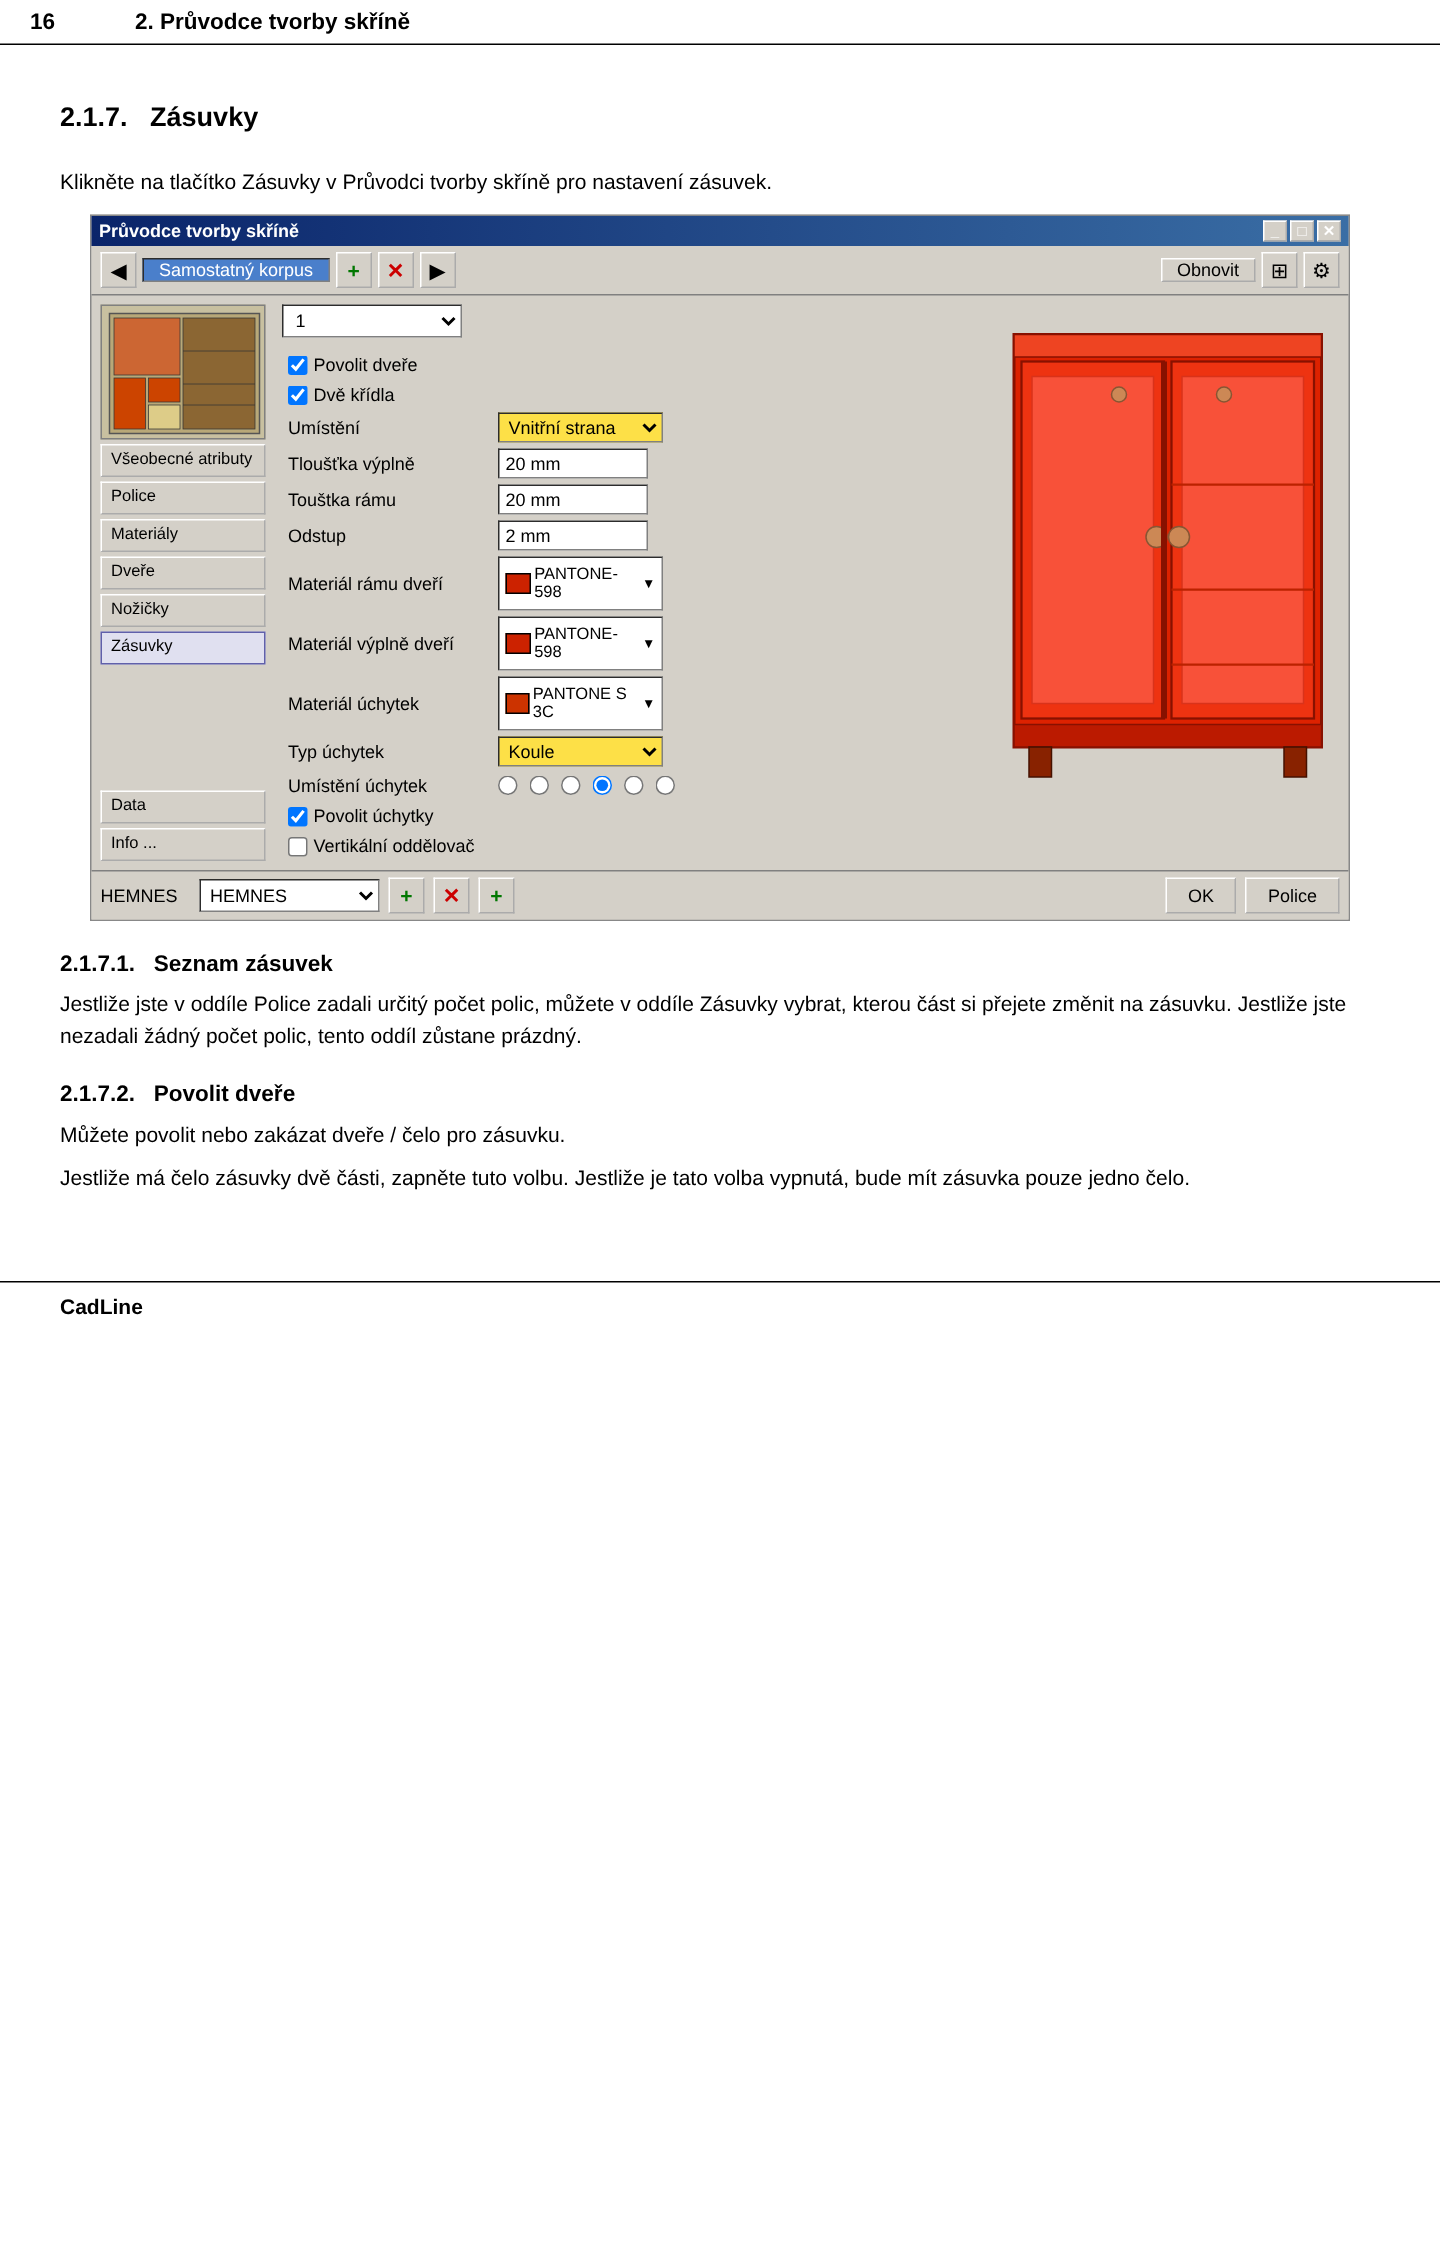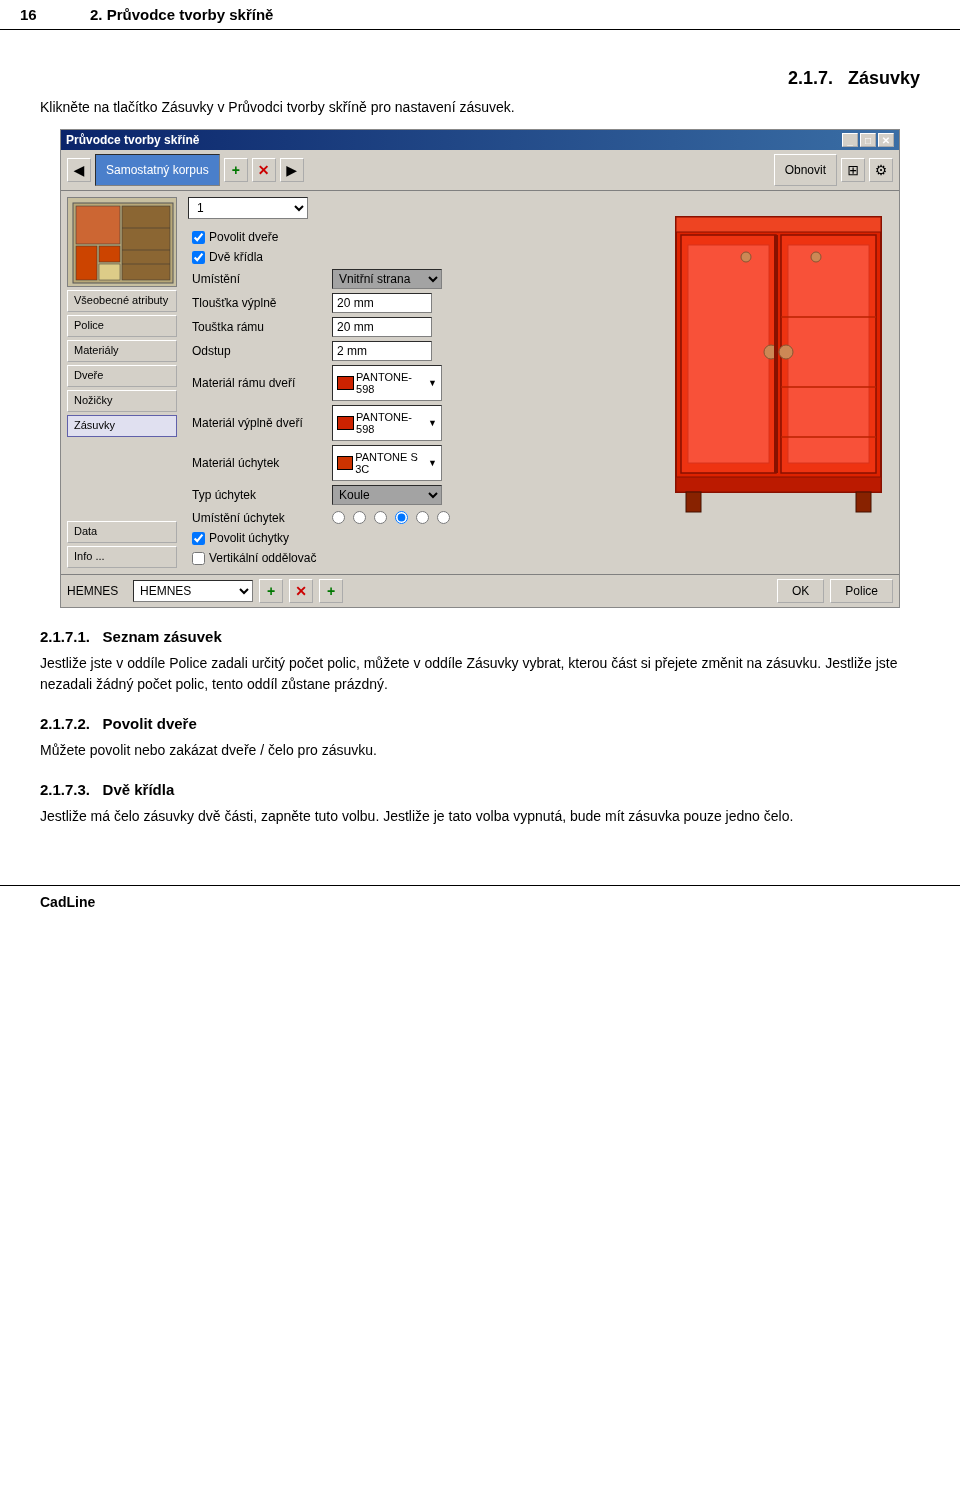--- a/index.html
+++ b/index.html
@@ -35,22 +35,21 @@
     
     .content {
       padding: 20px 40px 20px 40px;
     }
 
     
     .section-heading {
       font-size: 18px;
       font-weight: bold;
       margin-top: 18px;
-      margin-bottom: 10px;
-      text-align: right;
+      margin-bottom: 24px;
     }
     .section-intro {
       font-size: 14px;
       margin-bottom: 14px;
     }
 
     
     .screenshot-container {
       border: 1px solid #888;
       background: #d4d0c8;
@@ -96,21 +95,21 @@
       padding: 4px 6px;
       gap: 4px;
       border-bottom: 1px solid #808080;
     }
     .toolbar-btn {
       background: #d4d0c8;
       border: 1px outset #fff;
       padding: 2px 10px;
       font-size: 12px;
       cursor: pointer;
-      height: 32px;
+      height: 16px;
       display: flex;
       align-items: center;
     }
     .toolbar-btn.active {
       background: #4a7fcb;
       color: #fff;
       border: 1px inset #808080;
     }
     .toolbar-spacer { flex: 1; }
     .toolbar-icon-btn {
@@ -219,21 +218,21 @@
     }
     .form-input {
       background: #fff;
       border: 1px inset #808080;
       height: 20px;
       width: 100px;
       font-size: 12px;
       padding: 0 4px;
     }
     .form-select {
-      background: #a3a3a3;
+      background: #fde047;
       border: 1px inset #808080;
       height: 20px;
       width: 110px;
       font-size: 12px;
       padding: 0 2px;
     }
     .color-btn {
       display: flex;
       align-items: center;
       gap: 2px;
@@ -609,24 +608,19 @@
   </div>
   <p class="body-text">Jestliže jste v oddíle Police zadali určitý počet polic, můžete v oddíle Zásuvky vybrat, kterou část si přejete změnit na zásuvku. Jestliže jste nezadali žádný počet polic, tento oddíl zůstane prázdný.</p>
 
   <div class="sub-heading">
     <span>2.1.7.2.</span>
     &nbsp;
     <span>Povolit dveře</span>
   </div>
   <p class="body-text">Můžete povolit nebo zakázat dveře / čelo pro zásuvku.</p>
 
-  <div class="sub-heading">
-    <span>2.1.7.3.</span>
-    &nbsp;
-    <span>Dvě křídla</span>
-  </div>
   <p class="body-text">Jestliže má čelo zásuvky dvě části, zapněte tuto volbu. Jestliže je tato volba vypnutá, bude mít zásuvka pouze jedno čelo.</p>
 
 </div>
 
 <div class="page-footer">
   <span>CadLine</span>
 </div>
 
 </body></html>

